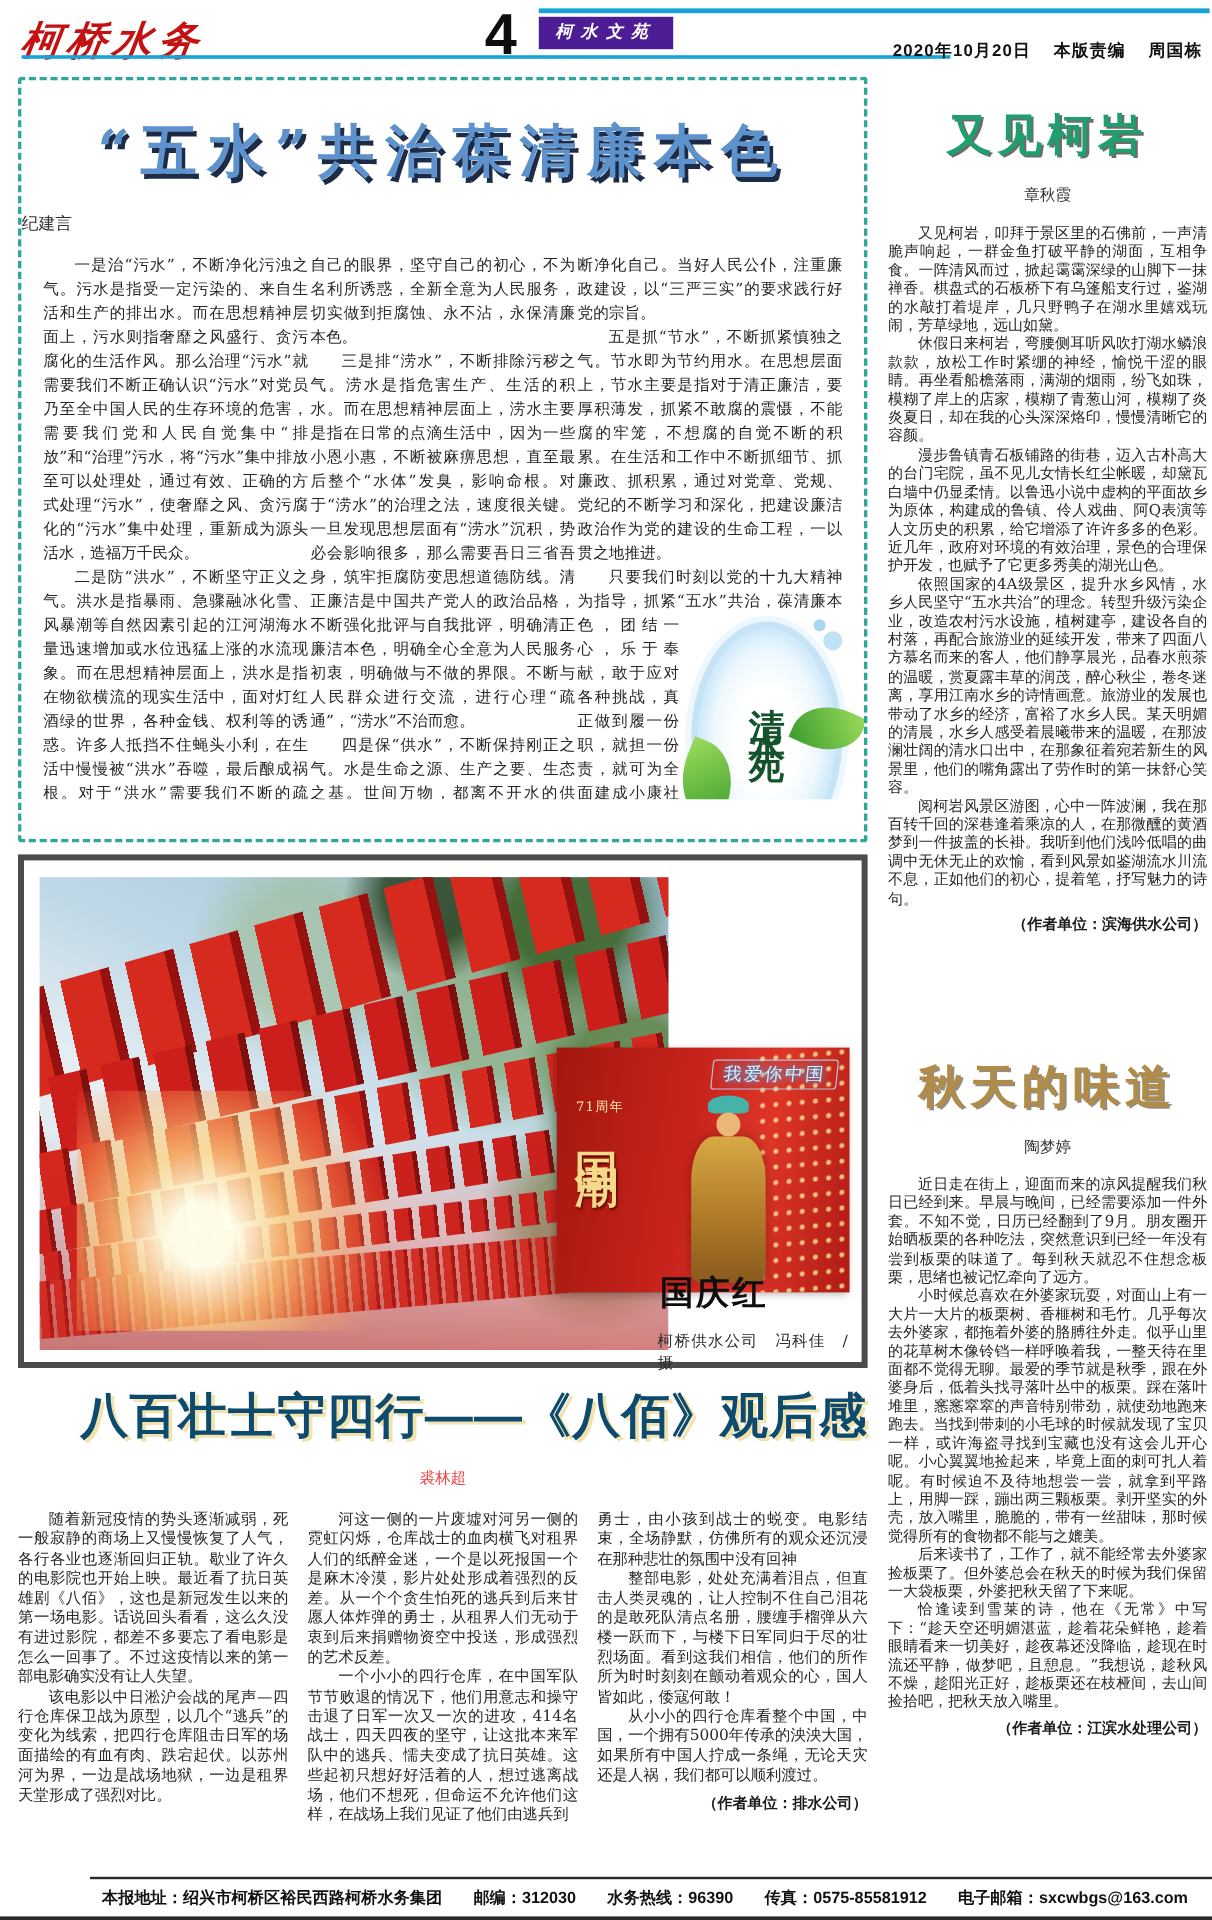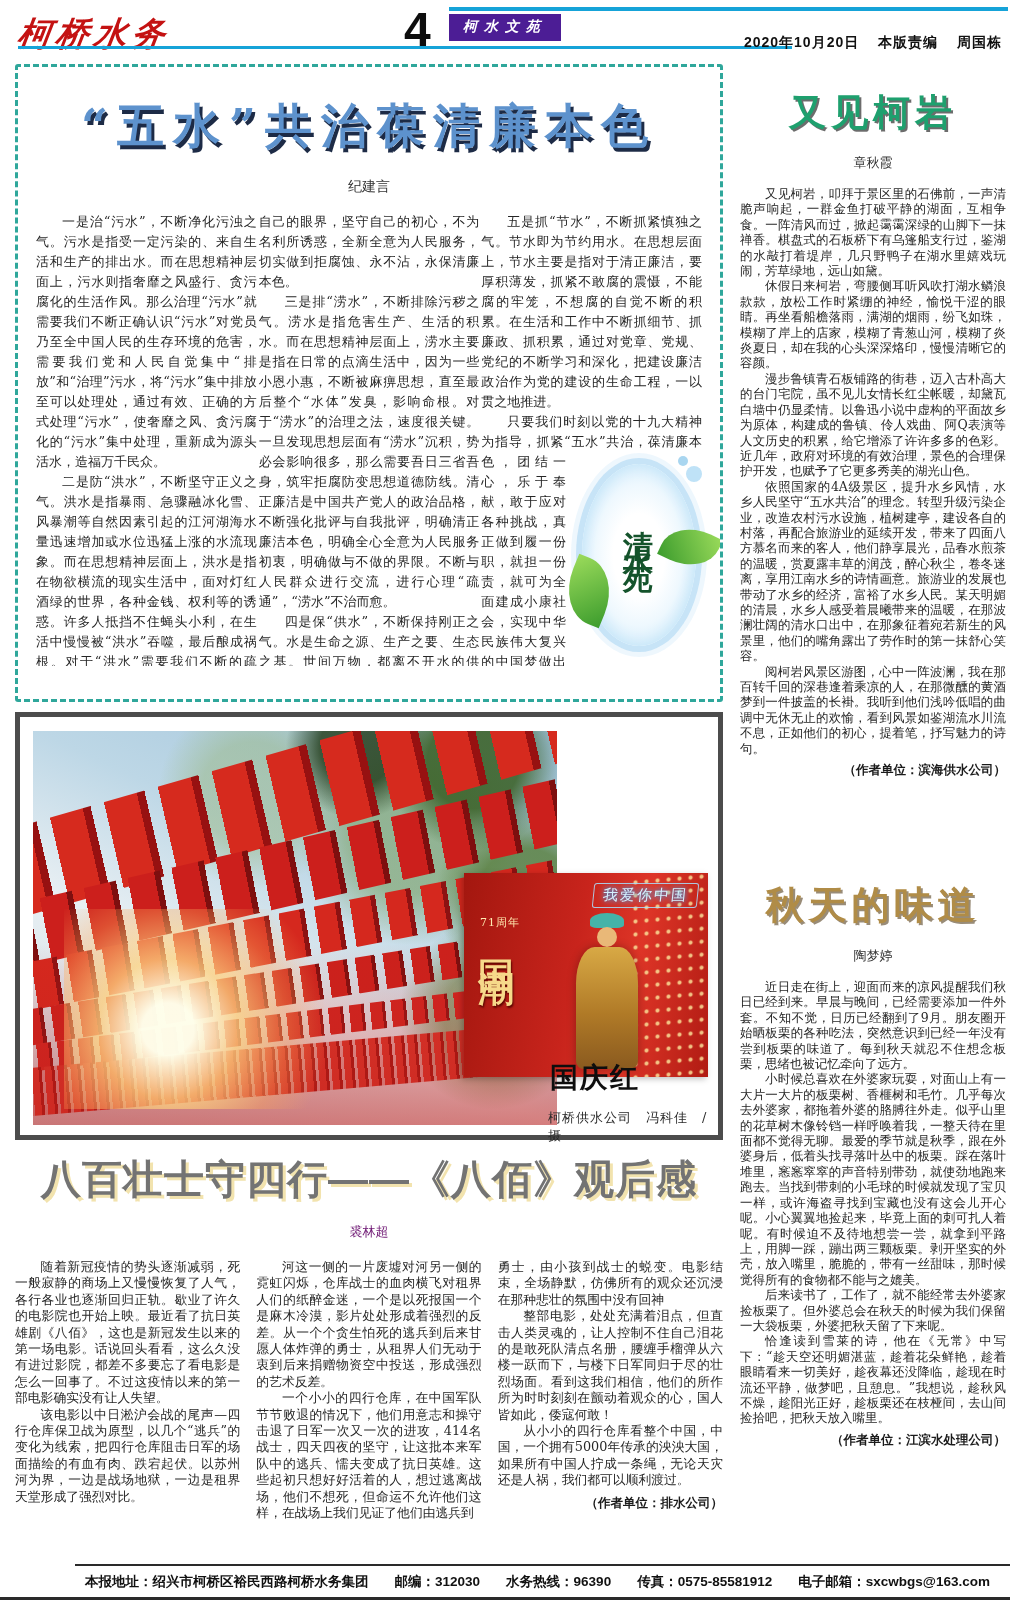--- a/index.html
+++ b/index.html
@@ -37,21 +37,21 @@
   .main-box {
     position:absolute; left:15px; top:64px; width:708px; height:638px;
     border:3px dashed #2fa79b; border-radius:3px; background:#fff;
     overflow:hidden;
   }
   .main-title {
     margin-top:28px; text-align:center;
     font-size:47px; font-weight:bold; color:#5d92cd;
     letter-spacing:9px; text-shadow:3px 4px 0 #1d2b46;
   }
-  .main-author { text-align:center; margin-top:20px; font-size:14px; color:#333; }
+  .main-author { text-align:left; margin-top:20px; font-size:14px; color:#333; }
   .main-cols {
     display:flex; gap:2px; padding:16px 18px 0; height:470px; overflow:hidden;
   }
   .mcol { flex:1; font-size:13px; line-height:20px; text-align:justify; color:#262626; }
   .para { margin:0; text-indent:2em; }
   .para.cont { text-indent:0; }
   
   .qsy-badge {
     float:right; position:relative; width:128px; height:198px;
     margin:6px 0 0 8px;
@@ -142,25 +142,25 @@
     width:34px; height:15px; border-radius:50% 50% 20% 20%; background:#45b3a8; }
   .photo-caption-title {
     position:absolute; left:530px; top:342px;
     font-family:"Liberation Sans", sans-serif;
     font-size:28px; font-weight:900; color:#0e0e0e; letter-spacing:2px;
   }
   .photo-credit { position:absolute; left:528px; top:392px; font-size:13px; color:#2a2a2a; letter-spacing:1px; }
   
   .babai { position:absolute; left:15px; top:1152px; width:708px; }
   .babai-title {
-    text-align:center; font-family:"Liberation Sans", sans-serif;
-    font-size:40px; font-weight:900; color:#737373; letter-spacing:1px;
+    text-align:right; font-family:"Liberation Sans", sans-serif;
+    font-size:40px; font-weight:900; color:#0c4a6e; letter-spacing:1px;
     text-shadow:3px 3px 0 #f2e3ae;
   }
-  .babai-author { text-align:center; font-size:13px; color:#701a75; margin-top:16px; }
+  .babai-author { text-align:center; font-size:13px; color:#ef4444; margin-top:16px; }
   .babai-cols { display:flex; gap:16px; margin-top:18px; height:268px; overflow:hidden; }
   .bcol { flex:1; font-size:12.8px; line-height:16.4px; text-align:justify; color:#262626; }
   
   .foot-rule-top { position:absolute; left:75px; top:1564px; width:935px; height:2px; background:#2a2a2a; }
   .foot-rule-bottom { position:absolute; left:0; top:1597px; width:1010px; height:3px; background:#2a2a2a; }
   .foot-row {
     position:absolute; left:85px; right:20px; top:1573px;
     display:flex; justify-content:space-between;
     font-family:"Liberation Sans", sans-serif; font-size:13.5px; font-weight:bold; color:#111;
   }
@@ -189,20 +189,21 @@
           <p class="para">一是治“污水”，不断净化污浊之气。污水是指受一定污染的、来自生活和生产的排出水。而在思想精神层面上，污水则指奢靡之风盛行、贪污腐化的生活作风。那么治理“污水”就需要我们不断正确认识“污水”对党员乃至全中国人民的生存环境的危害，需要我们党和人民自觉集中“排放”和“治理”污水，将“污水”集中排放至可以处理处，通过有效、正确的方式处理“污水”，使奢靡之风、贪污腐化的“污水”集中处理，重新成为源头活水，造福万千民众。</p>
           <p class="para">二是防“洪水”，不断坚守正义之气。洪水是指暴雨、急骤融冰化雪、风暴潮等自然因素引起的江河湖海水量迅速增加或水位迅猛上涨的水流现象。而在思想精神层面上，洪水是指在物欲横流的现实生活中，面对灯红酒绿的世界，各种金钱、权利等的诱惑。许多人抵挡不住蝇头小利，在生活中慢慢被“洪水”吞噬，最后酿成祸根。对于“洪水”需要我们不断的疏通，通过不断深化学习党章、党规以及党纪，开拓</p>
         </div>
       <div class="mcol">
           <p class="para cont">自己的眼界，坚守自己的初心，不为名利所诱惑，全新全意为人民服务，切实做到拒腐蚀、永不沾，永保清廉本色。</p>
           <p class="para">三是排“涝水”，不断排除污秽之气。涝水是指危害生产、生活的积水。而在思想精神层面上，涝水主要是指在日常的点滴生活中，因为一些小恩小惠，不断被麻痹思想，直至最后整个“水体”发臭，影响命根。对于“涝水”的治理之法，速度很关键。一旦发现思想层面有“涝水”沉积，势必会影响很多，那么需要吾日三省吾身，筑牢拒腐防变思想道德防线。清正廉洁是中国共产党人的政治品格，不断强化批评与自我批评，明确清正廉洁本色，明确全心全意为人民服务初衷，明确做与不做的界限。不断与人民群众进行交流，进行心理“疏通”，“涝水”不治而愈。</p>
           <p class="para">四是保“供水”，不断保持刚正之气。水是生命之源、生产之要、生态之基。世间万物，都离不开水的供养，尤其是洁净的水。因此在思想层面上，要“修炼”一身正气，以党章、党规、党纪不断武装自己，以清正廉洁的本色不</p>
         </div>
       <div class="mcol">
         <div>
+            <p class="para cont">断净化自己。当好人民公仆，注重廉政建设，以“三严三实”的要求践行好党的宗旨。</p>
             <p class="para">五是抓“节水”，不断抓紧慎独之气。节水即为节约用水。在思想层面上，节水主要是指对于清正廉洁，要厚积薄发，抓紧不敢腐的震慑，不能腐的牢笼，不想腐的自觉不断的积累。在生活和工作中不断抓细节、抓廉政、抓积累，通过对党章、党规、党纪的不断学习和深化，把建设廉洁政治作为党的建设的生命工程，一以贯之地推进。</p>
           </div>
         <p class="para">
           <span>只要我们时刻以党的十九大精神为指导，抓紧“五水”共治，葆清廉本</span><span class="qsy-badge">
               <span class="qsy-oval"></span>
               <span class="qsy-splash sp1"></span>
               <span class="qsy-splash sp2"></span>
               <span class="qsy-leaf lf1"></span>
               <span class="qsy-leaf lf2"></span>
               <span class="qsy-text">清水苑</span>

